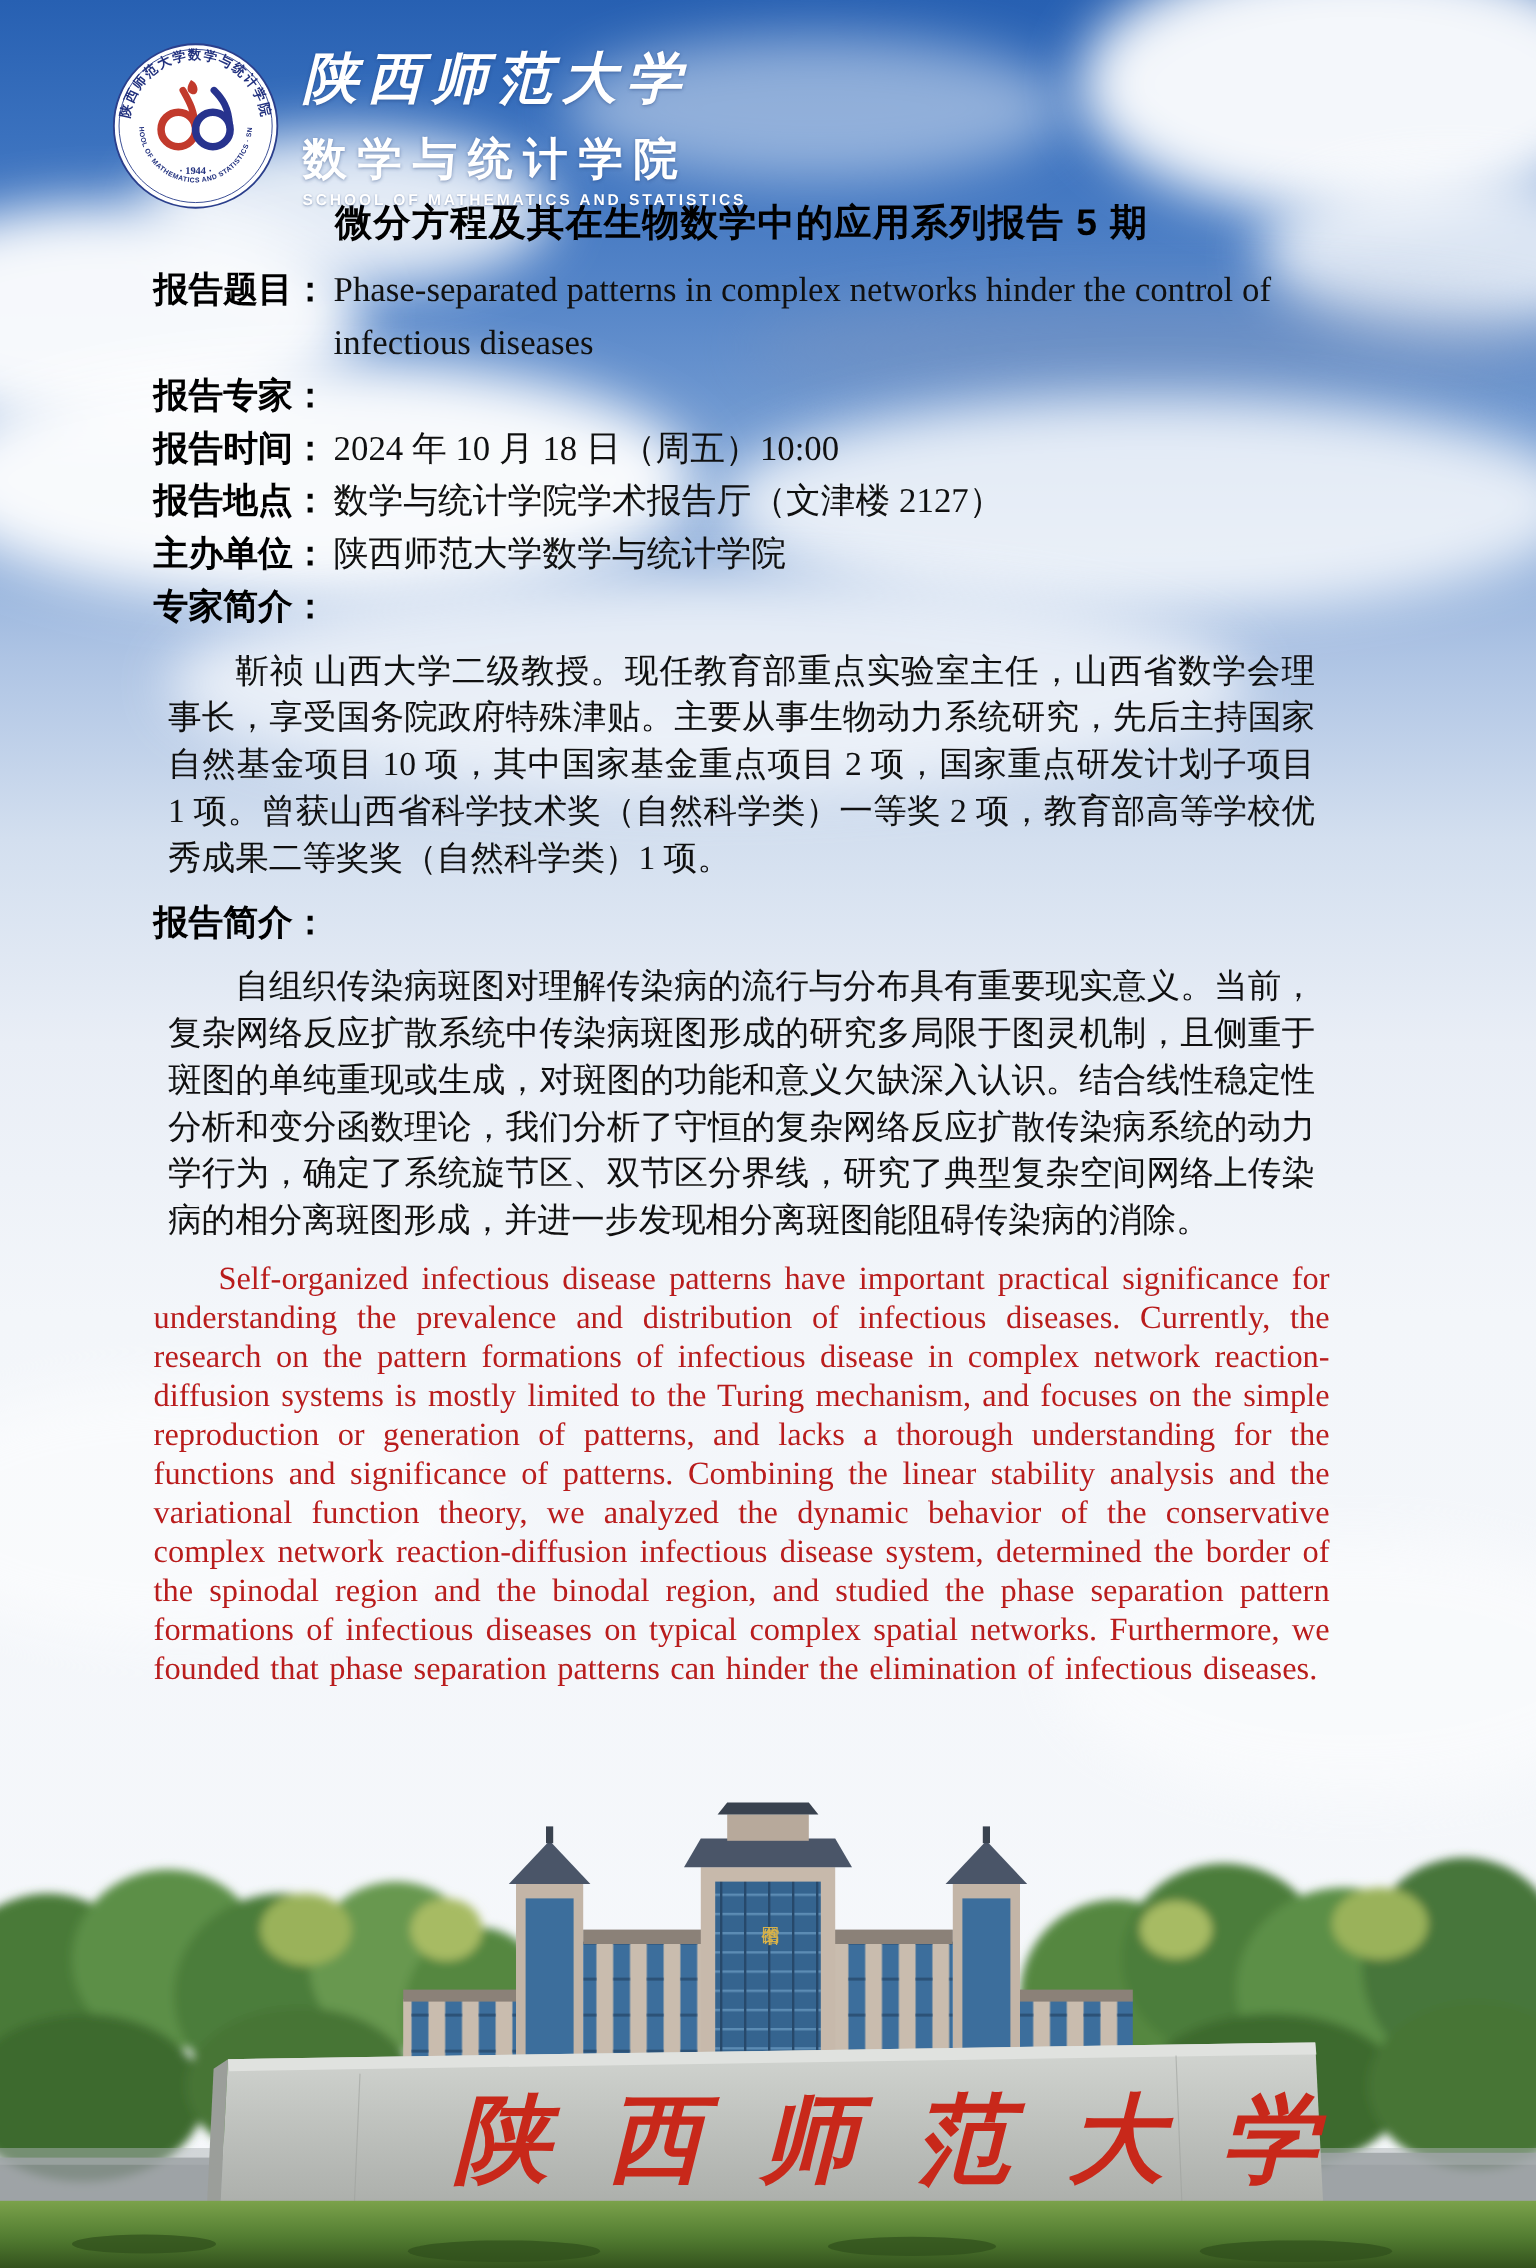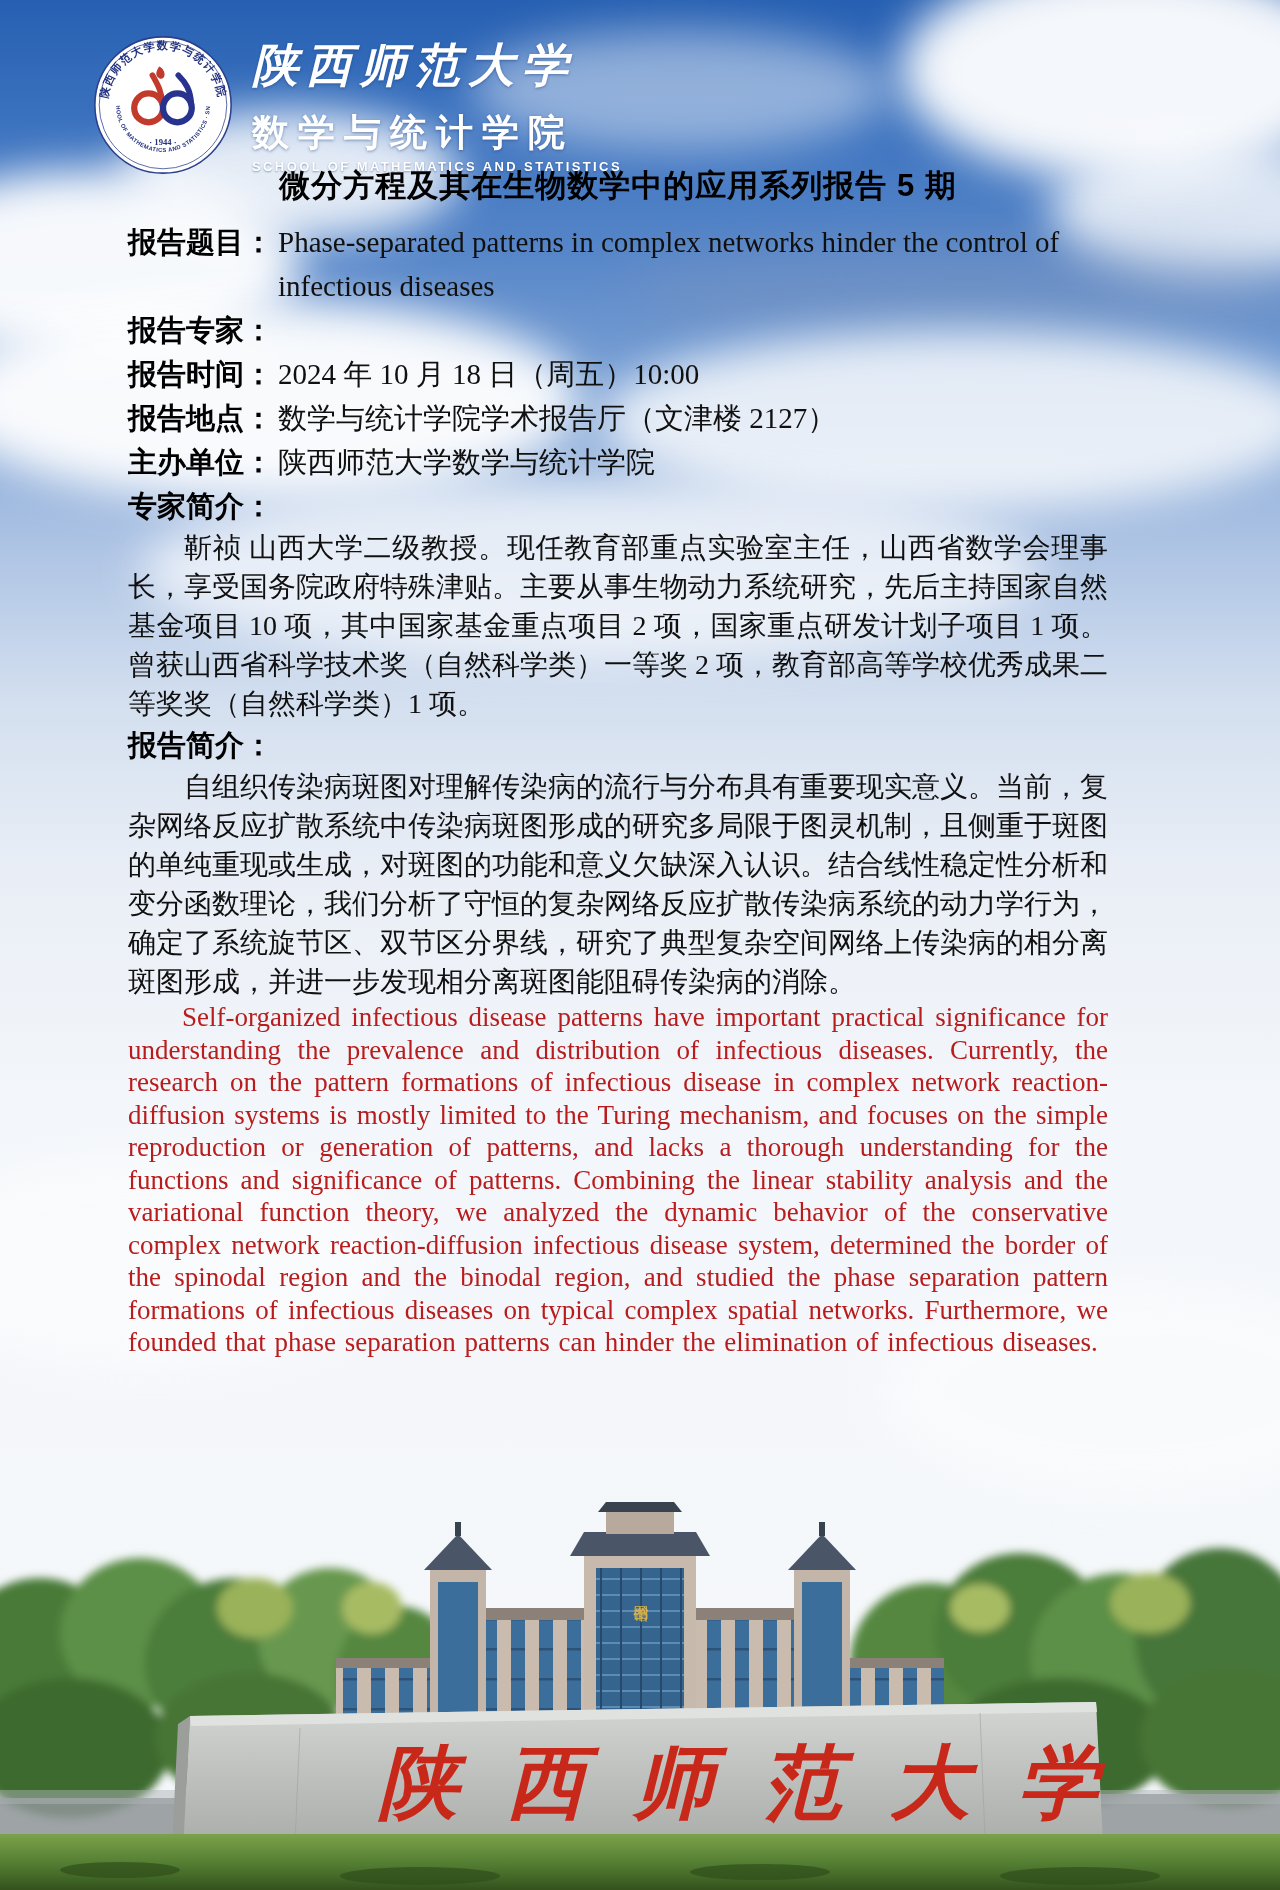--- a/index.html
+++ b/index.html
@@ -45,21 +45,21 @@
   .info-label{
     flex:0 0 150px; font-family:"Liberation Sans","DejaVu Sans",sans-serif;
     font-weight:700; color:#000; white-space:nowrap;
   }
   .info-value{flex:1; color:#101010;}
   .section-heading{
     font-family:"Liberation Sans","DejaVu Sans",sans-serif;
     font-size:29px; font-weight:700; line-height:44px; color:#000;
   }
   .para-zh{
-    margin:0; font-size:28px; line-height:39px; text-align:justify;
+    margin:12px; font-size:28px; line-height:39px; text-align:justify;
     text-indent:2em; color:#101010;
   }
   .para-en{
     margin:0; font-size:27px; line-height:32.5px; text-align:justify;
     text-indent:2em; color:#b91c1c; word-spacing:2px;
   }
   
   .photo{position:absolute; left:0; bottom:0; width:1280px; height:392px; z-index:1;}
 </style>
 </head>

